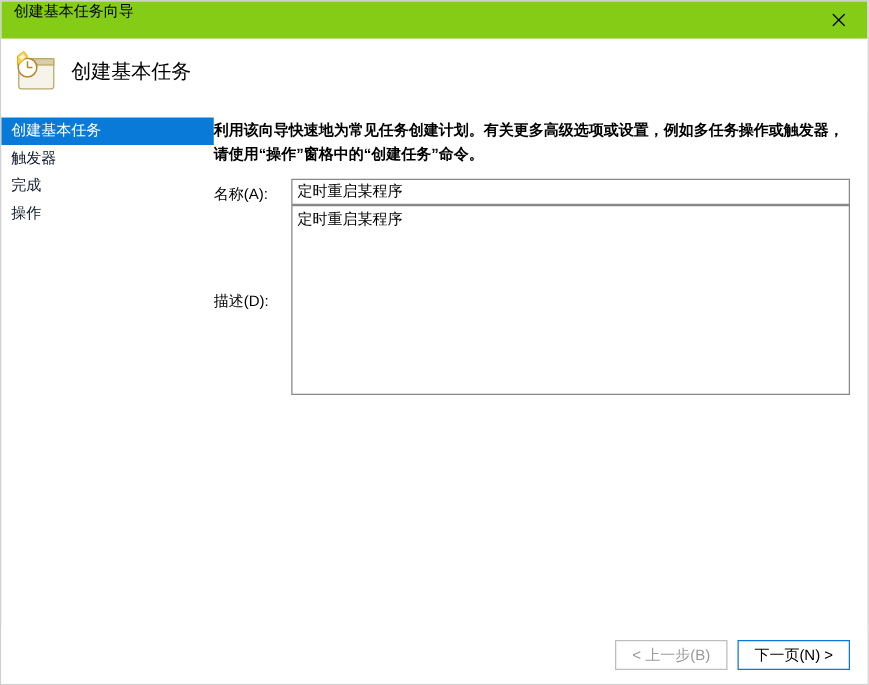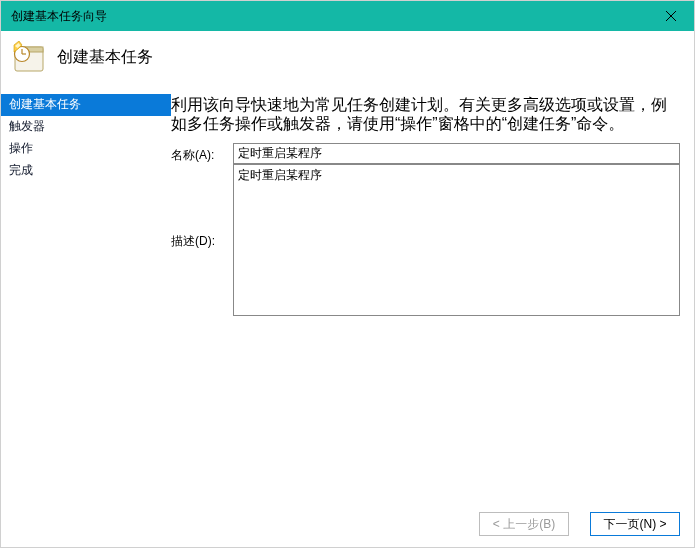--- a/index.html
+++ b/index.html
@@ -10,24 +10,23 @@
     font-size:12px;
     background:#ffffff;
     color:#000;
     position:relative;
     border:1px solid #d0d0d0;
     overflow:hidden;
   }
   .titlebar {
     height:30px;
     display:flex;
-    align-items:center;
     justify-content:space-between;
     padding:0 0 0 10px;
-    background:#14b8a6;
+    background:#84cc16;
   }
   .titlebar-title { font-size:12px; color:#000; }
   .close-btn {
     width:46px; height:30px;
     display:flex; align-items:center; justify-content:center;
     color:#000;
     cursor:default;
   }
   .close-btn svg { width:10px; height:10px; }
   .header {
@@ -59,24 +58,25 @@
   }
   .side-item.active {
     background:#0a7ad9;
     color:#ffffff;
   }
   .content {
     flex:1;
     padding:4px 14px 0 0;
   }
   .instr {
-    font-size:16px;
+    font-size:12px;
     line-height:19px;
     color:#000;
     margin-bottom:10px;
+    font-weight:bold;
   }
   .form-row {
     display:flex;
     align-items:center;
     margin-bottom:0;
   }
   .form-label {
     width:62px;
     font-size:12px;
     padding-top:3px;
@@ -99,21 +99,21 @@
     resize:none;
   }
   .footer {
     position:absolute;
     left:0; right:0; bottom:0;
     height:46px;
     display:flex;
     justify-content:flex-end;
     align-items:center;
     padding:0 14px;
-    gap:21px;
+    gap:8px;
     background:#ffffff;
   }
   .btn {
     min-width:90px;
     height:24px;
     font: inherit;
     font-size:12px;
     background:#ffffff;
     border:1px solid #bdbdbd;
     padding:0 10px;
@@ -157,24 +157,24 @@
 
 <div class="body">
   <div class="sidebar">
     <div class="side-item active">
       <span>创建基本任务</span>
     </div>
     <div class="side-item">
       <span>触发器</span>
     </div>
     <div class="side-item">
-      <span>操作</span>
+      <span>完成</span>
     </div>
     <div class="side-item">
-      <span>完成</span>
+      <span>操作</span>
     </div>
   </div>
 
   <div class="content">
     <div class="instr">利用该向导快速地为常见任务创建计划。有关更多高级选项或设置，例如多任务操作或触发器，请使用“操作”窗格中的“创建任务”命令。</div>
 
     <div class="form-row">
       <div class="form-label">名称(A):</div>
       <input type="text" class="text-input" value="定时重启某程序" style="">
     </div>

